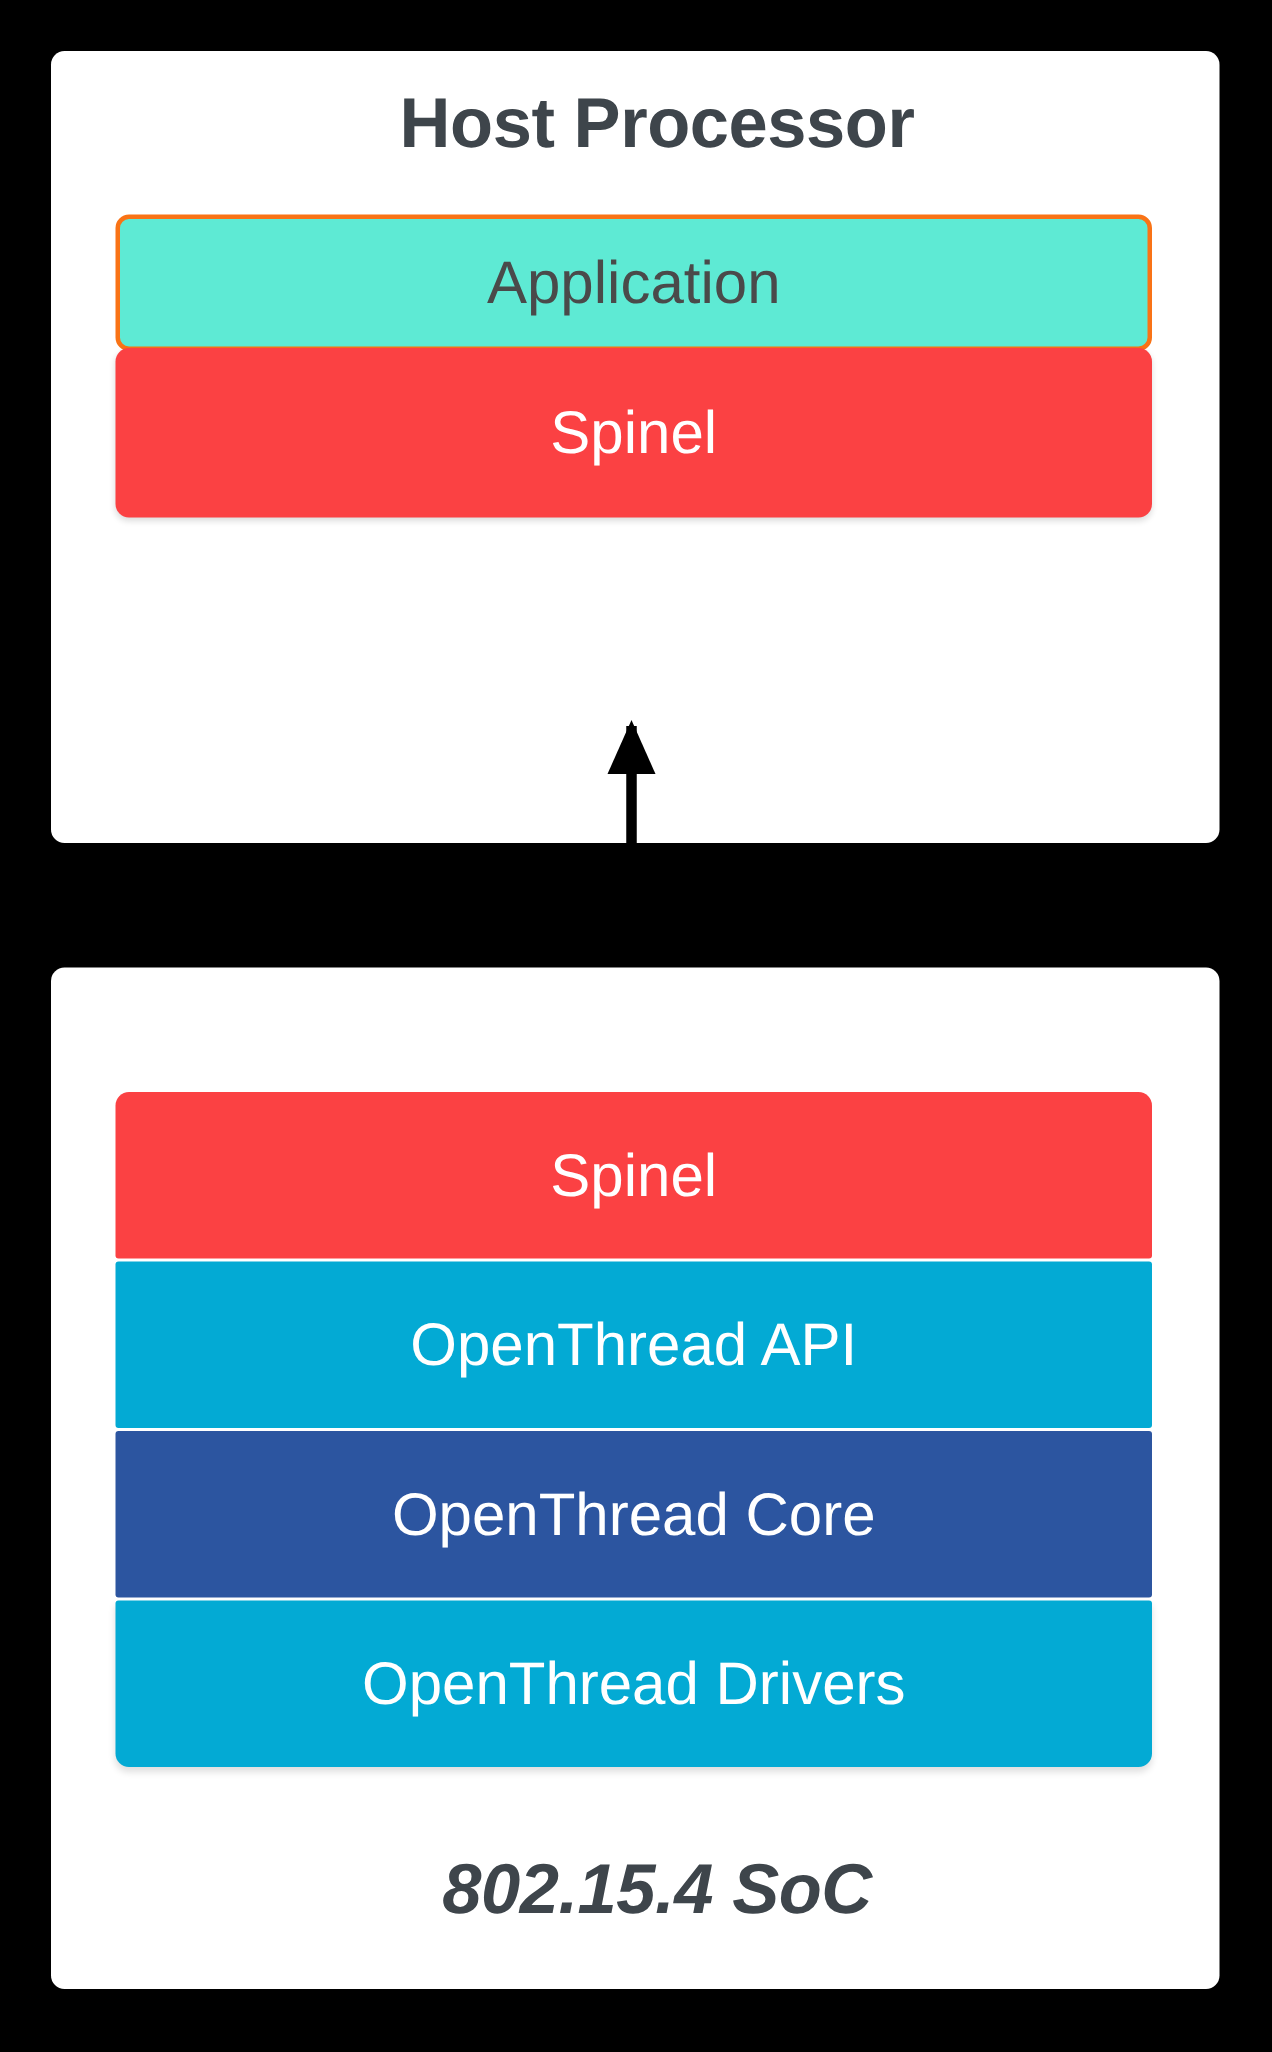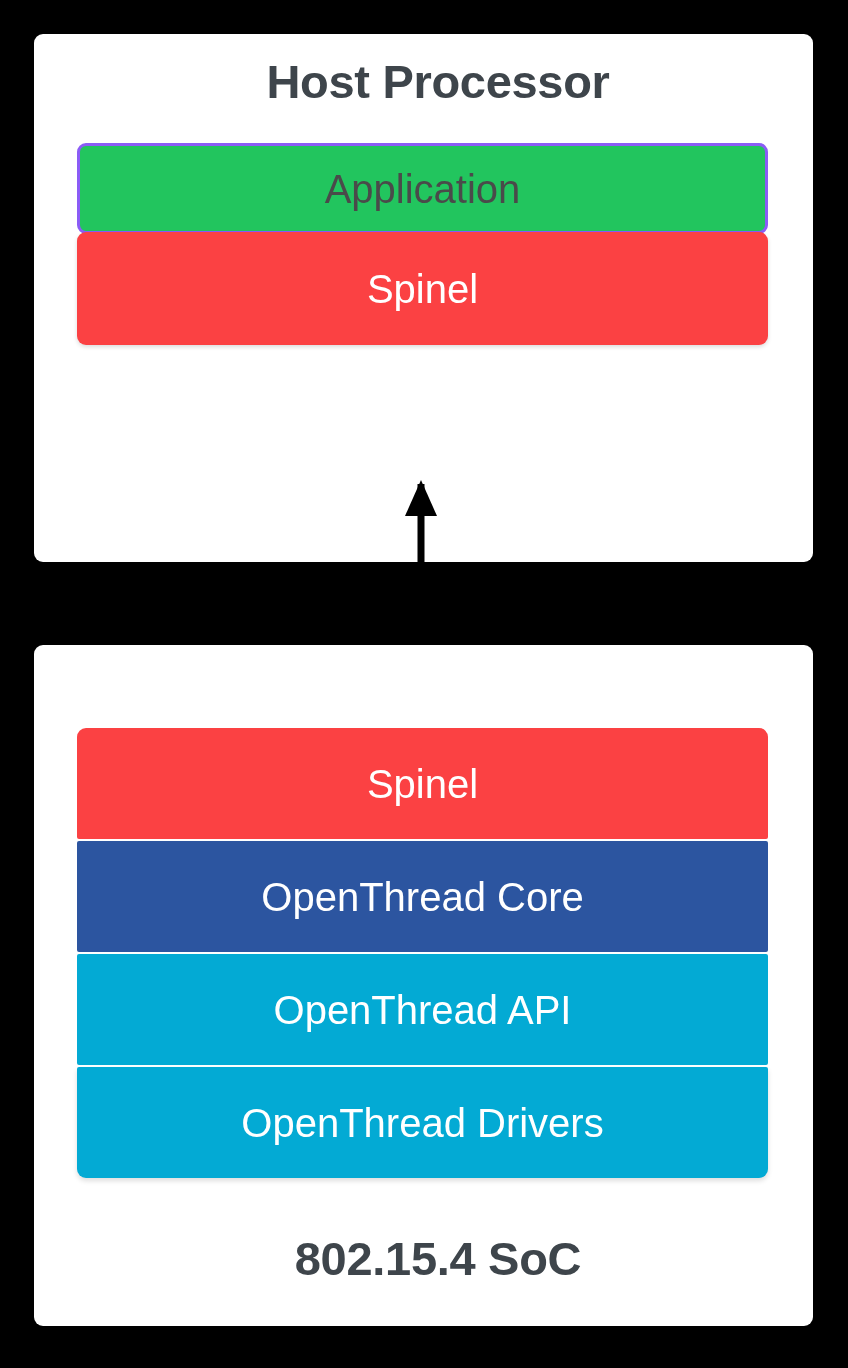--- a/index.html
+++ b/index.html
@@ -39,21 +39,21 @@
     text-align: center;
     font-size: 47px;
     font-weight: bold;
     color: #3e454b;
     letter-spacing: -0.3px;
     white-space: nowrap;
     padding-left: 28px;
   }
 
   #host-title { top: 54px; }
-  #soc-title  { top: 1231px; }
+  #soc-title  { top: 1231px; font-style: italic; }
 
   
   .stack {
     position: absolute;
     left: 77px;
     width: 691px;
   }
 
   #host-stack { top: 143px; }
   #soc-stack  { top: 728px; }
@@ -66,22 +66,22 @@
     justify-content: center;
     font-size: 40px;
     line-height: 1;
     white-space: nowrap;
     border-radius: 9px;
   }
 
   
   .layer.grey {
     height: 91px;
-    background: #22c55e;
-    border: 3px solid #8b5cf6;
+    background: #5eead4;
+    border: 3px solid #f97316;
     color: #4a4a4a;
   }
   .layer.grey + .layer.grey { margin-top: -3px; }
 
   
   .layer.red     { background: #fb4143; color: #ffffff; align-items: center; }
   .layer.cyan    { background: #03aad4; color: #ffffff; }
   .layer.navy    { background: #2c55a0; color: #ffffff; }
 
   #host-stack .layer.red {
@@ -137,25 +137,25 @@
 
     <polygon points="31,254 15,218 47,218" fill="#000000"></polygon>
   </svg>
 
   <div class="panel" id="panel-soc"></div>
 
   <div class="stack" id="soc-stack">
     <div class="layer red">
       <span class="label">Spinel</span>
     </div>
+    <div class="layer cyan">
+      <span class="label">OpenThread API</span>
+    </div>
     <div class="layer navy">
       <span class="label">OpenThread Core</span>
-    </div>
-    <div class="layer cyan">
-      <span class="label">OpenThread API</span>
     </div>
     <div class="layer cyan">
       <span class="label">OpenThread Drivers</span>
     </div>
   </div>
 
   <div class="panel-title" id="soc-title">802.15.4 SoC</div>
 
 </div>
 

